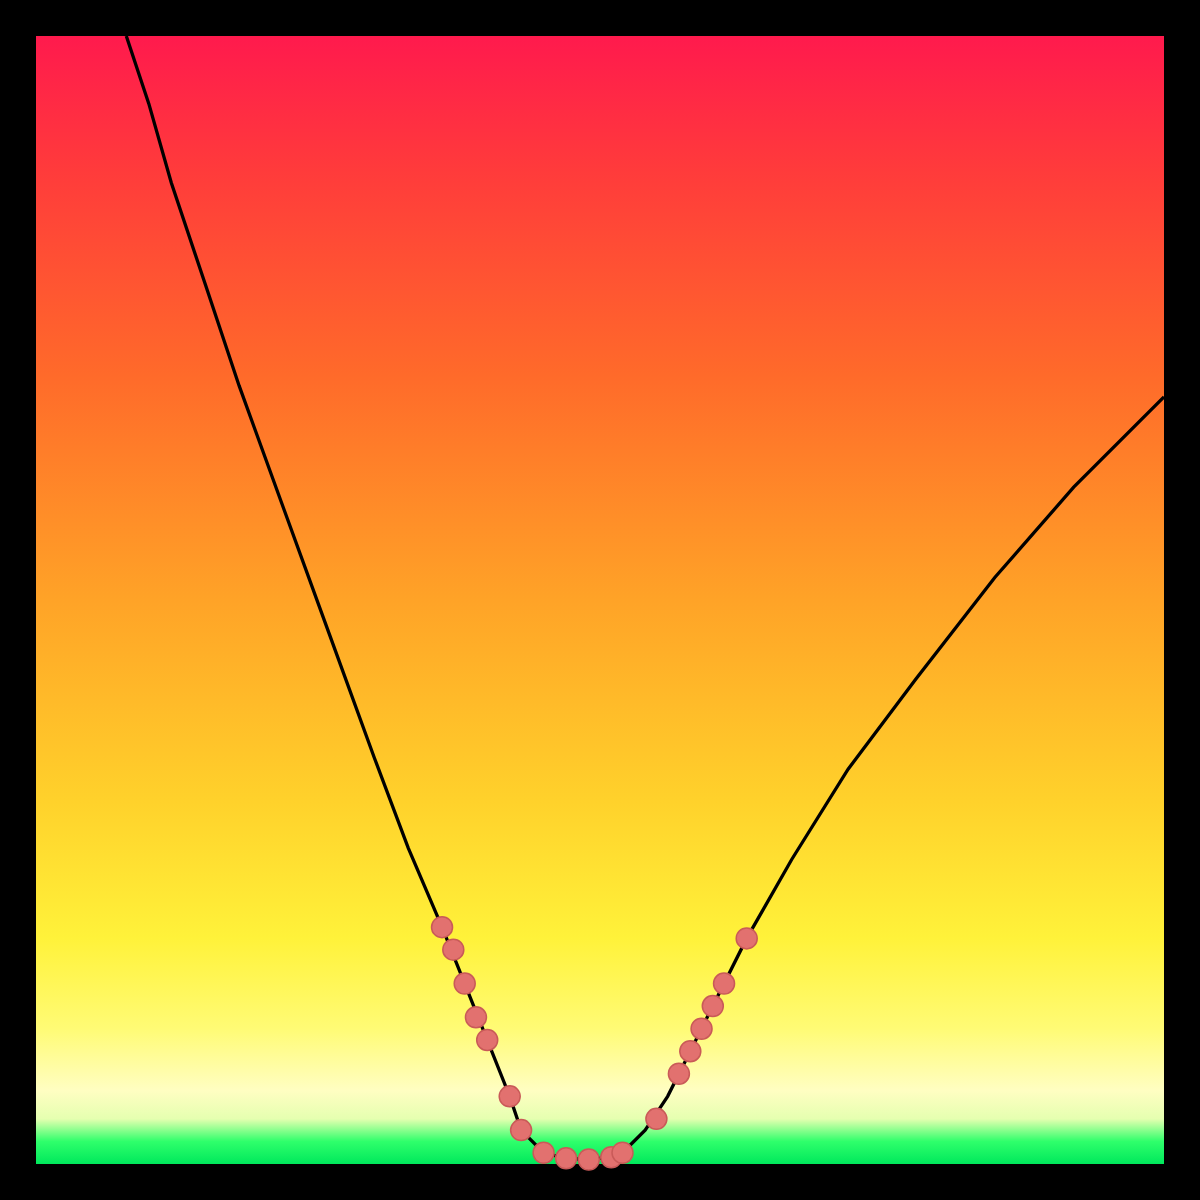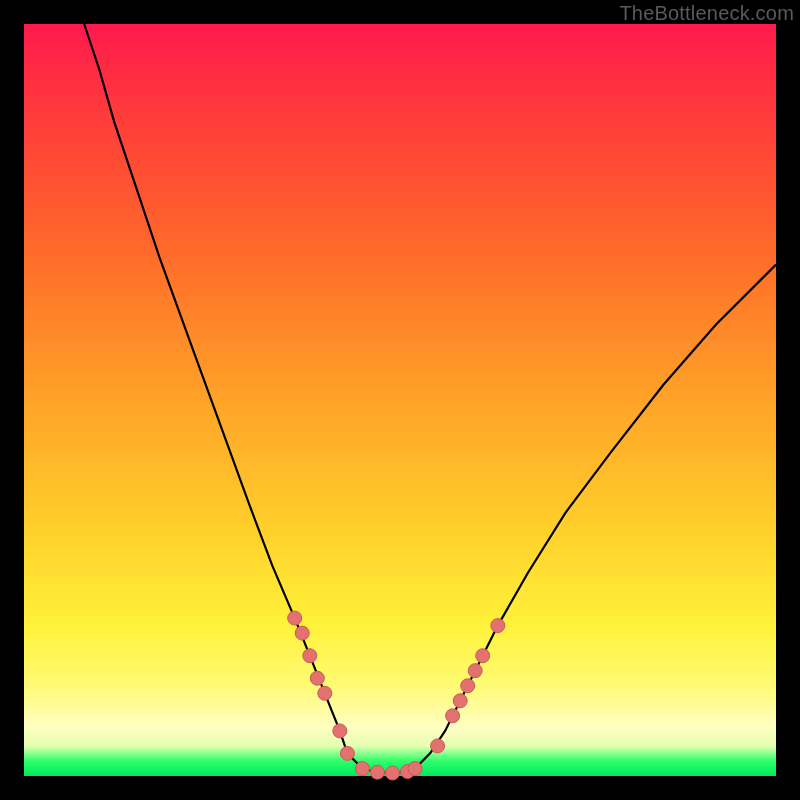--- a/index.html
+++ b/index.html
@@ -84,14 +84,13 @@
         <circle cx="413.6" cy="721.9" r="7" fill="#e2716f" stroke="#c95a58" stroke-width="1"></circle>
         <circle cx="428.6" cy="691.8" r="7" fill="#e2716f" stroke="#c95a58" stroke-width="1"></circle>
         <circle cx="436.2" cy="676.8" r="7" fill="#e2716f" stroke="#c95a58" stroke-width="1"></circle>
         <circle cx="443.7" cy="661.8" r="7" fill="#e2716f" stroke="#c95a58" stroke-width="1"></circle>
         <circle cx="451.2" cy="646.7" r="7" fill="#e2716f" stroke="#c95a58" stroke-width="1"></circle>
         <circle cx="458.7" cy="631.7" r="7" fill="#e2716f" stroke="#c95a58" stroke-width="1"></circle>
         <circle cx="473.8" cy="601.6" r="7" fill="#e2716f" stroke="#c95a58" stroke-width="1"></circle>
       </g>
   </svg>
 
-  <div class="watermark">TheBottleneck.com</div>
 </div>
 
 </body></html>

